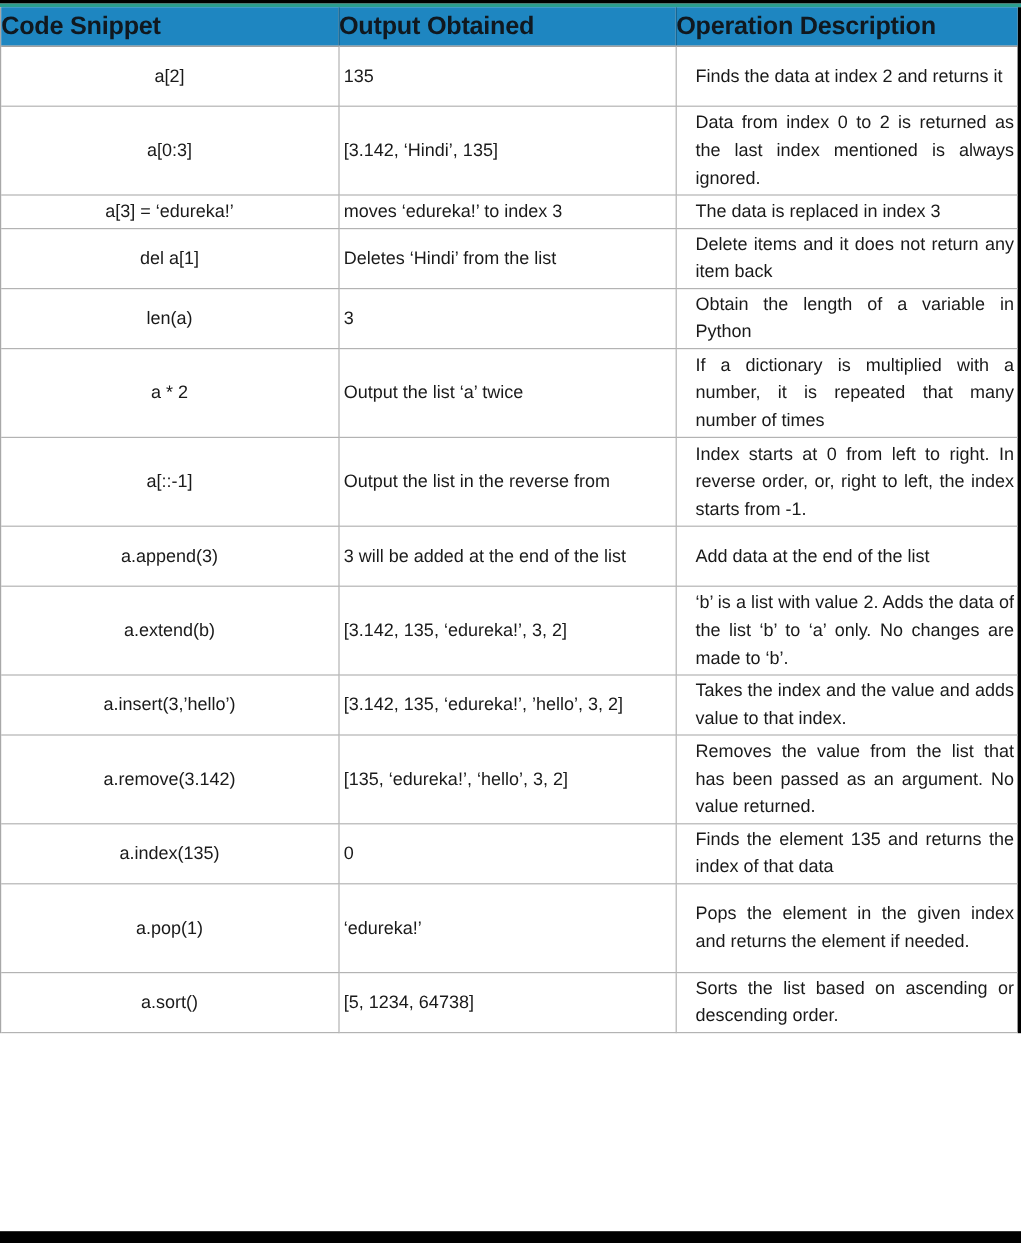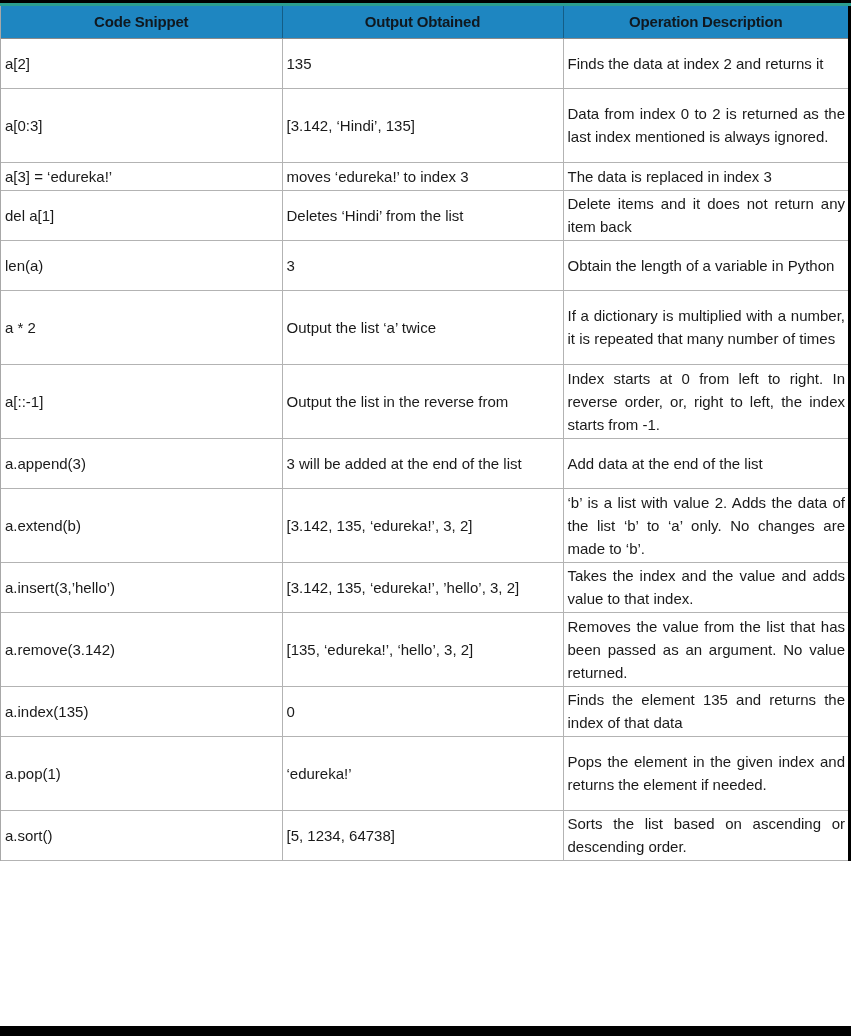--- a/index.html
+++ b/index.html
@@ -27,41 +27,41 @@
     table-layout: fixed;
     color: #1a1a1a;
   }
   col.c1 { width: 281px; }
   col.c2 { width: 281px; }
   col.c3 { width: 285px; }
 
   thead th {
     background: #1e86c1;
     color: #10181f;
-    font-size: 15px;
+    font-size: 21px;
     font-weight: bold;
     height: 32px;
-    text-align: center;
+    text-align: left;
     vertical-align: middle;
     letter-spacing: -0.2px;
     border-bottom: 1px solid #8a8a8a;
   }
   thead th + th { border-left: 1px solid rgba(0,0,0,0.30); }
 
   tbody td {
     border: 1px solid #b3b3b3;
     font-size: 15px;
     line-height: 23px;
     vertical-align: middle;
     padding: 1px 4px;
     overflow: hidden;
   }
-  td.code   { text-align: left; }
+  td.code   { text-align: center; }
   td.output { text-align: justify; padding-left: 4px; padding-right: 2px; }
-  td.desc   { text-align: justify; padding-left: 4px; padding-right: 3px; }
+  td.desc   { text-align: justify; padding-left: 16px; padding-right: 3px; }
 
   tr.h1 td { height: 28px; }
   tr.h1b td { height: 34px; }
   tr.h2 td { height: 50px; }
   tr.h3 td { height: 74px; }
 
   tbody tr td:first-child { border-left: none; }
   tbody tr td:last-child  { border-right: none; }
 </style>
 </head>

